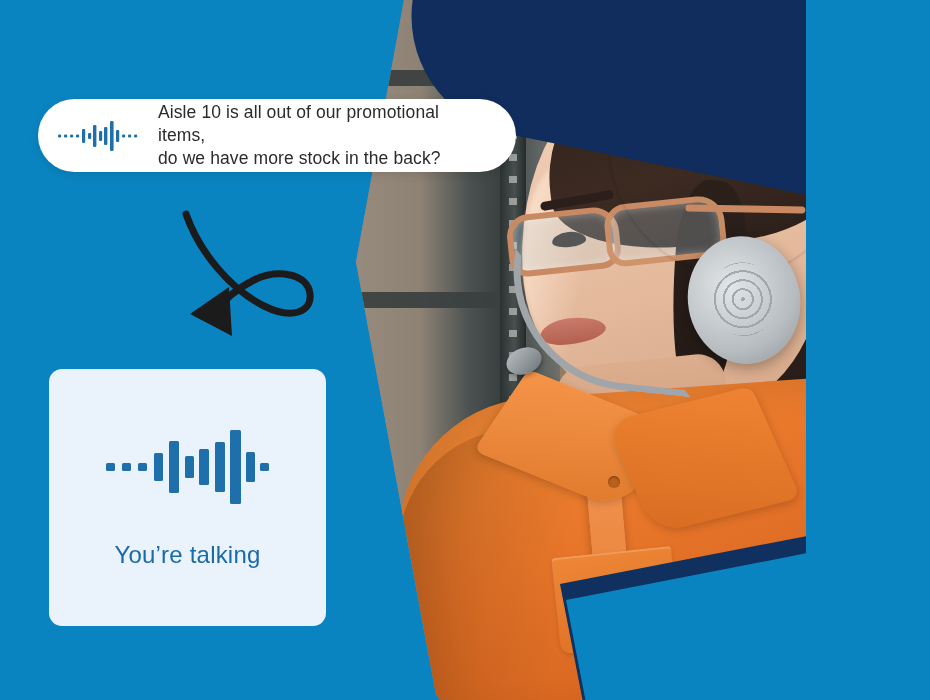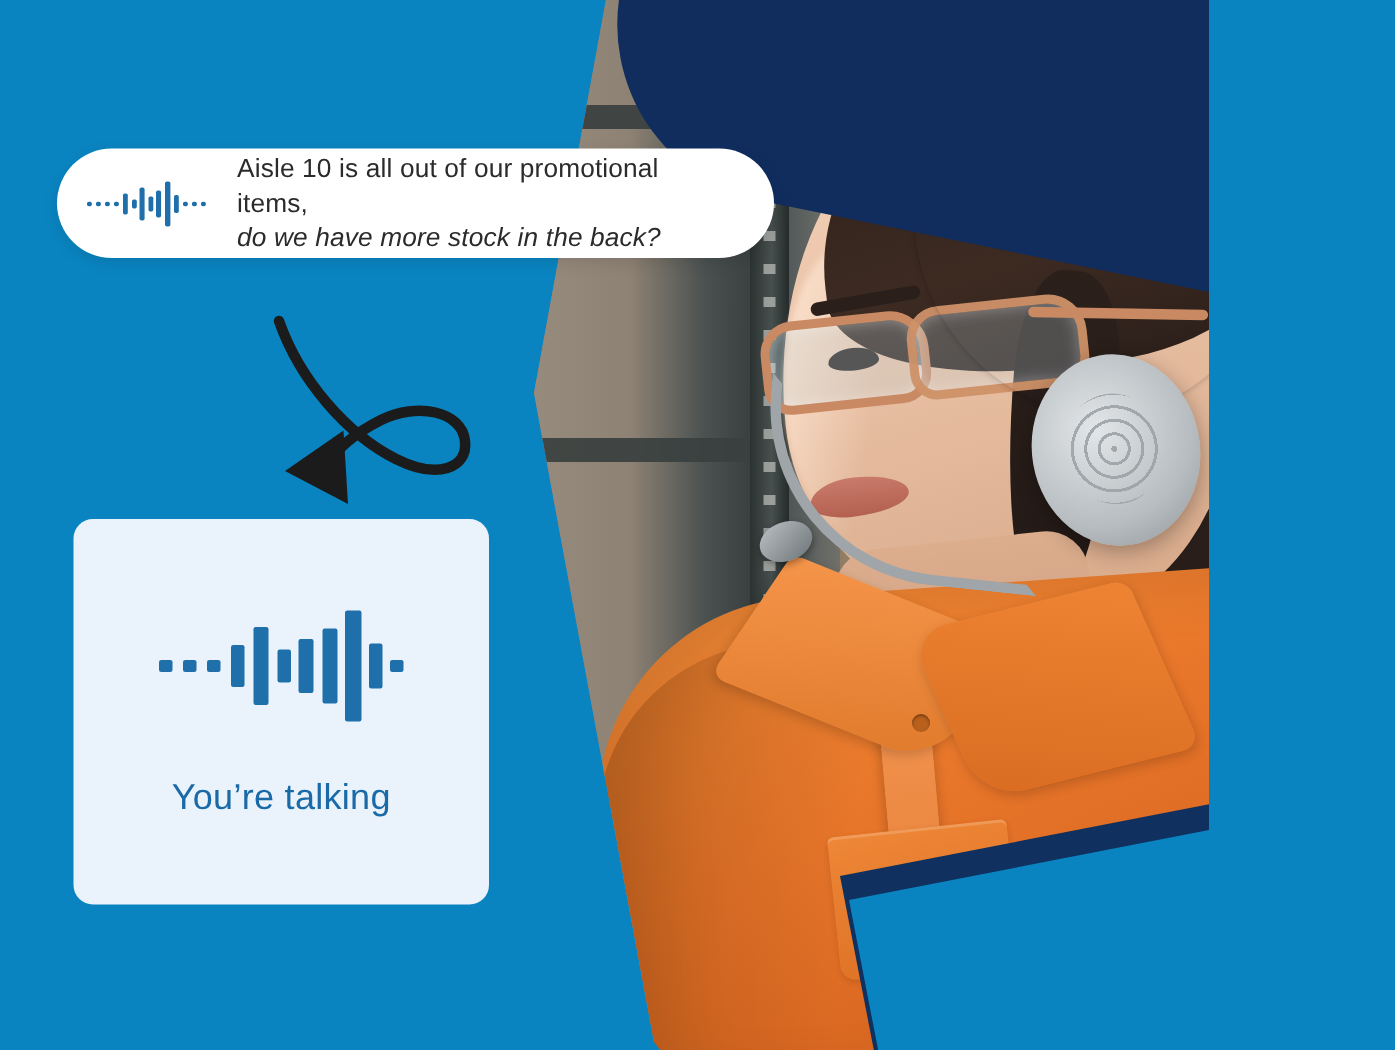--- a/index.html
+++ b/index.html
@@ -282,29 +282,29 @@
     padding:0 26px 0 20px;
     box-shadow:0 3px 10px rgba(0,0,0,.10);
   }
   .bubble .wave{ flex:0 0 auto; margin-right:16px; }
   .bubble-text{
     color:#2b2b2b;
     font-size:17.5px;
     line-height:1.30;
     letter-spacing:.1px;
   }
-  .bubble-text .l2{ display:block;font-style:italic; }
+  .bubble-text .l2{ display:block; }
 
   
   .arrow{ position:absolute; left:172px; top:202px; width:150px; height:140px; }
 
   
   .card{
     position:absolute;
-    left:49px; top:346px;
+    left:49px; top:369px;
     width:277px; height:257px;
     background:#eaf2fb;
     border-radius:13px;
     display:flex; flex-direction:column;
     align-items:center; justify-content:center;
     gap:34px;
   }
   .card-label{
     color:#1a6aa8;
     font-size:24px;

